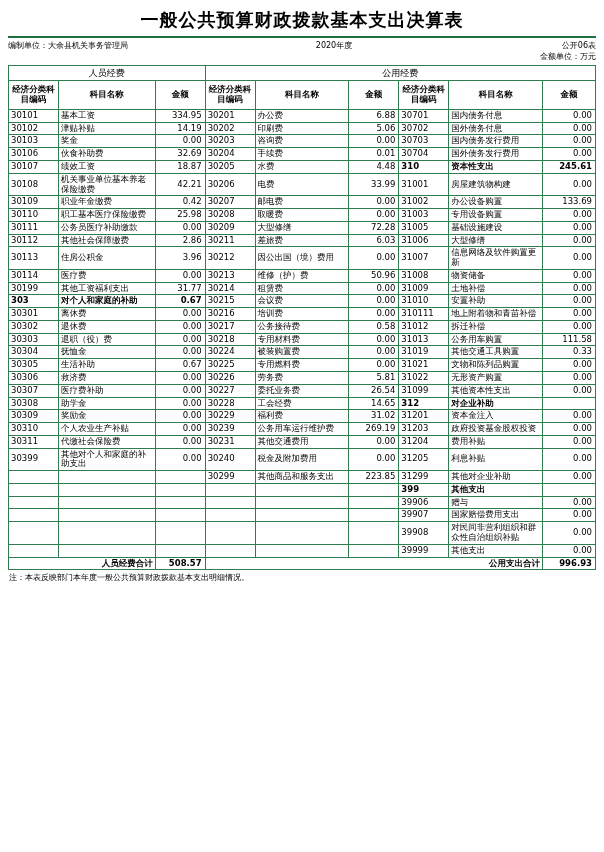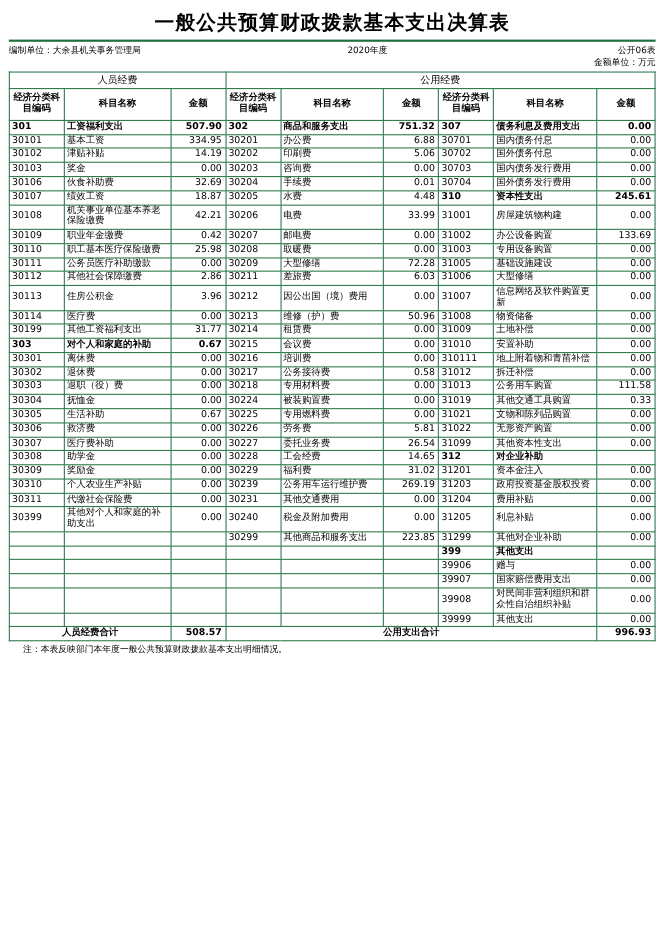--- a/index.html
+++ b/index.html
@@ -53,22 +53,22 @@
     text-align:center;
     font-weight:bold;
     font-size:8.5px;
     height:26px;
   }
   .code{text-align:left;padding-left:2px;}
   .name{text-align:left;padding-left:2px;}
   .amt{text-align:right;padding-right:3px;}
   .b{font-weight:bold;}
   .totrow td{font-weight:bold;}
-  .tot-label{text-align:center;font-weight:bold;}
-  .note{font-size:8px;padding:3px 0 0 1px;line-height:1.3;margin-left:12px;}
+  .tot-label{text-align:right;font-weight:bold;}
+  .note{font-size:8px;padding:3px 0 0 1px;line-height:1.3;}
 </style>
 </head>
 <body>
 
 <div class="page">
 
   <div class="title">一般公共预算财政拨款基本支出决算表</div>
 
   <div class="meta-row">
     <div class="meta-left">
@@ -103,31 +103,20 @@
         <td class="hd">科目名称</td>
         <td class="hd">金额</td>
         <td class="hd">经济分类科目编码</td>
         <td class="hd">科目名称</td>
         <td class="hd">金额</td>
         <td class="hd">经济分类科目编码</td>
         <td class="hd">科目名称</td>
         <td class="hd">金额</td>
       </tr>
 
-    <tr>
-          <td class="code b">301</td>
-          <td class="name b">工资福利支出</td>
-          <td class="amt b">507.90</td>
-          <td class="code b">302</td>
-          <td class="name b">商品和服务支出</td>
-          <td class="amt b">751.32</td>
-          <td class="code b">307</td>
-          <td class="name b">债务利息及费用支出</td>
-          <td class="amt b">0.00</td>
-        </tr>
         <tr>
           <td class="code">30101</td>
           <td class="name">基本工资</td>
           <td class="amt">334.95</td>
           <td class="code">30201</td>
           <td class="name">办公费</td>
           <td class="amt">6.88</td>
           <td class="code">30701</td>
           <td class="name">国内债务付息</td>
           <td class="amt">0.00</td>

